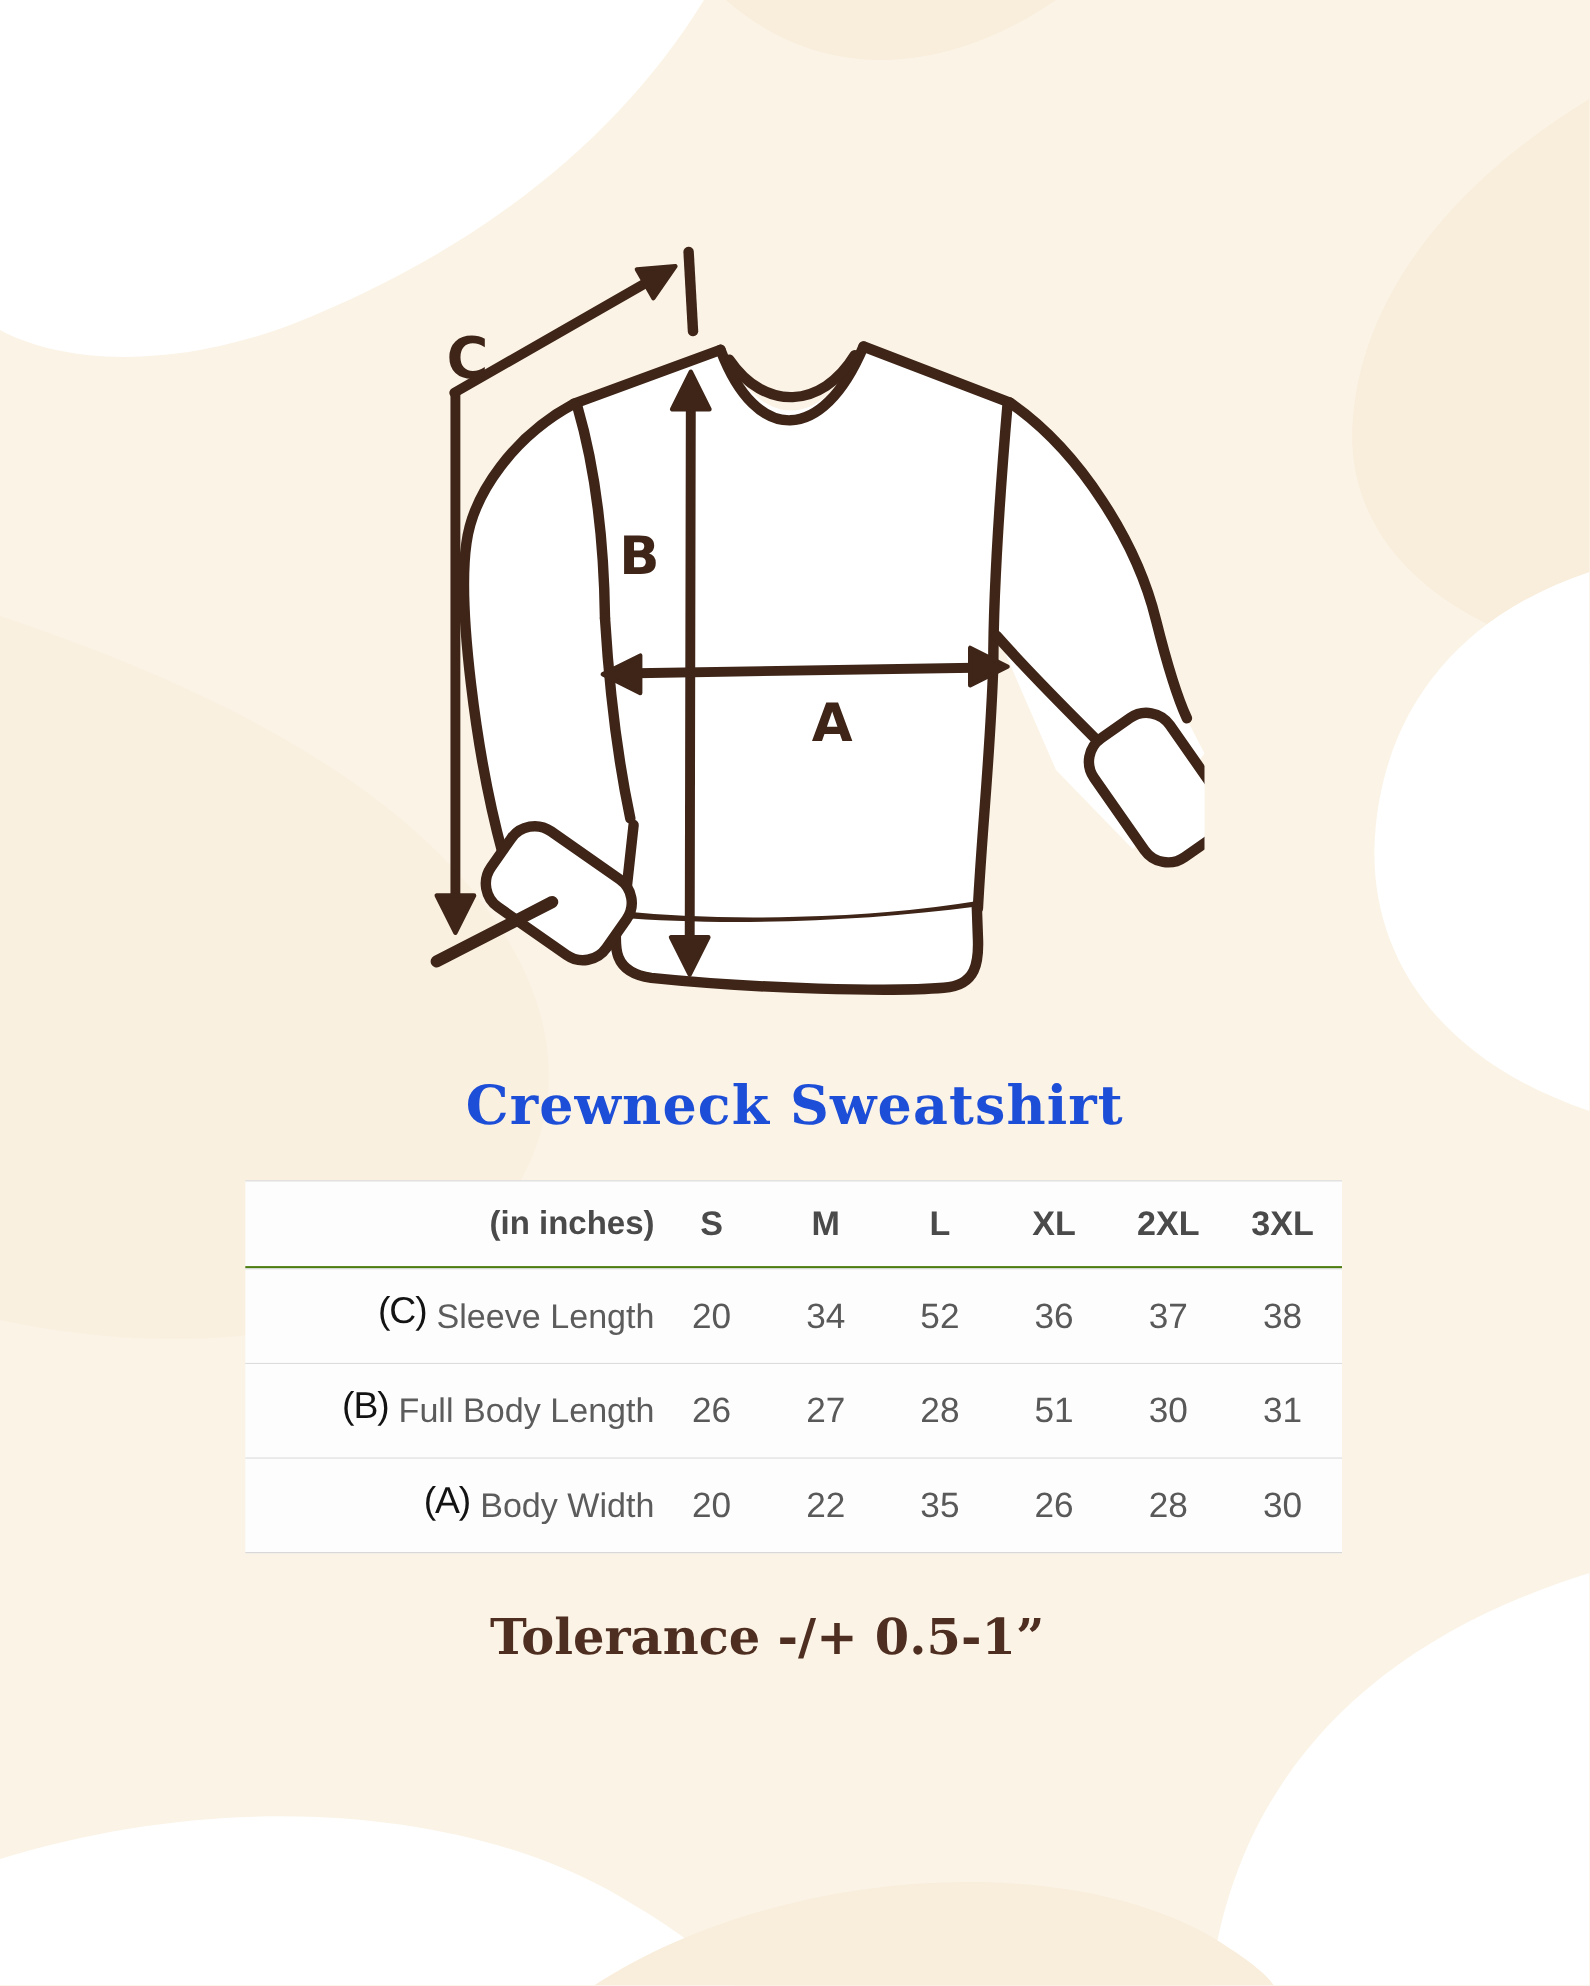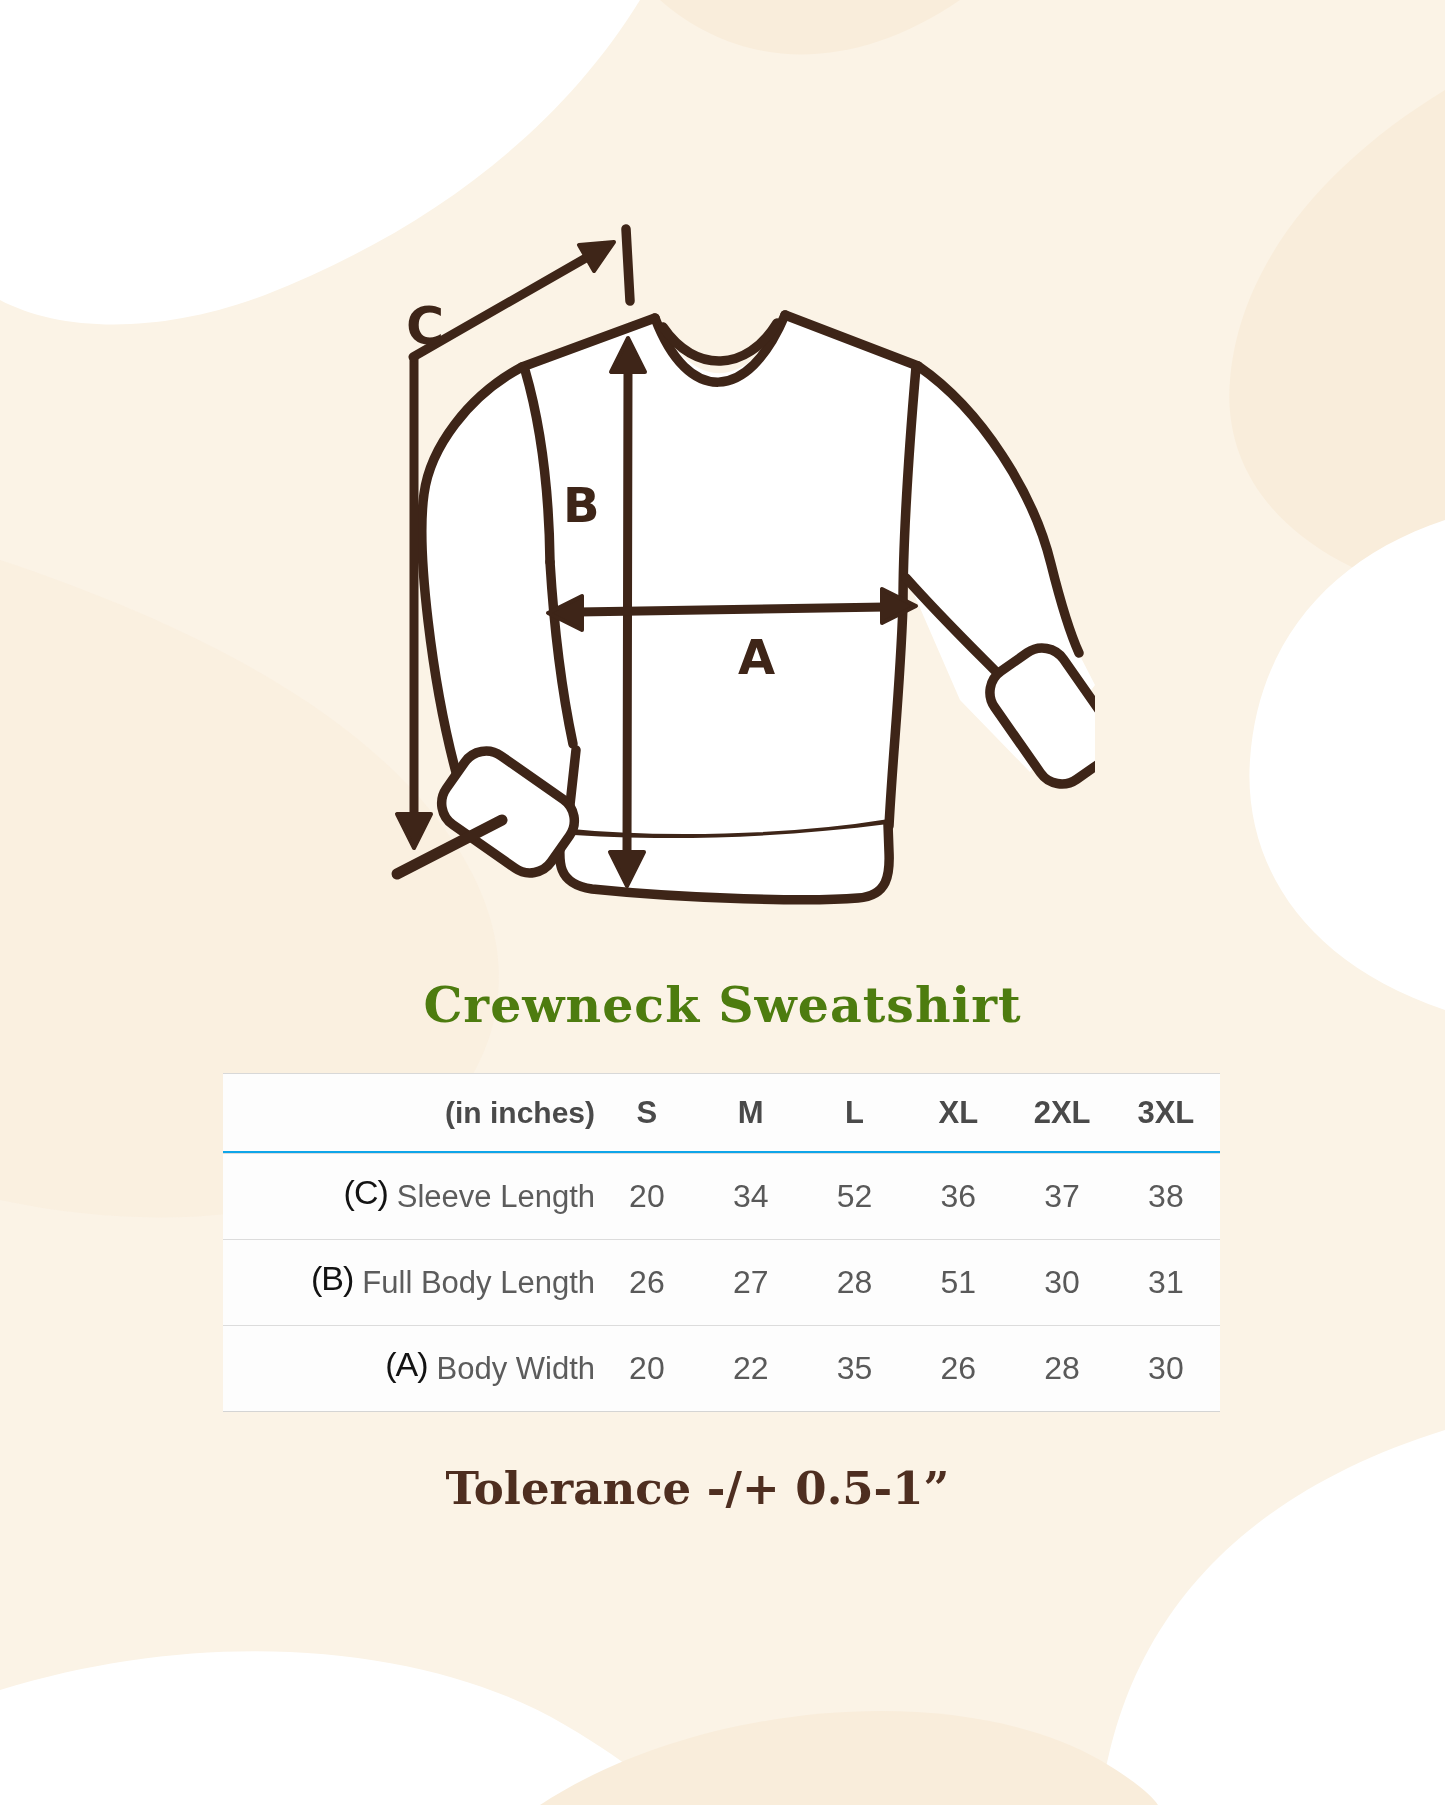--- a/index.html
+++ b/index.html
@@ -2,25 +2,25 @@
 <html><head>
 <meta charset="utf-8">
 <style>
   html,body{margin:0;padding:0;background:#fbf3e6;}
   .page{position:relative;width:1445px;height:1805px;overflow:hidden;
         font-family:"Liberation Sans",sans-serif;}
   .bg{position:absolute;left:0;top:0;width:1445px;height:1805px;}
   .drawing{position:absolute;left:350px;top:210px;width:745px;height:705px;}
   .title{position:absolute;left:0;top:976px;width:1445px;text-align:center;
          font-family:"DejaVu Serif","Liberation Serif",serif;font-weight:600;
-         font-size:49px;letter-spacing:1px;color:#4d7c0f;}
+         font-size:49px;letter-spacing:1px;color:#1d4ed8;}
   .size-table{position:absolute;left:223px;top:1073px;width:997px;background:#fdfdfd;
               border-top:1px solid #d8d8d8;border-bottom:1px solid #d4d4d4;color:#5f5f5f;}
   .trow{display:flex;align-items:center;height:85px;border-top:1px solid #dcdcdc;}
-  .trow.head{height:77px;border-top:none;border-bottom:2px solid #0ea5e9;}
+  .trow.head{height:77px;border-top:none;border-bottom:2px solid #4d7c0f;}
   .lab{width:372px;display:flex;justify-content:flex-end;align-items:center;gap:9px;
        font-size:31px;color:#5c5c5c;}
   .trow.head .lab{font-weight:bold;color:#4a4a4a;font-size:30px;}
   .pfx{font-size:34px;color:#131313;transform:translateY(-4px);letter-spacing:-1px;}
   .cell{width:103.8px;text-align:center;font-size:32px;color:#595959;}
   .trow.head .cell{font-weight:bold;color:#4a4a4a;font-size:31px;}
   .tolerance{position:absolute;left:0;top:1462px;width:1445px;text-align:center;
              transform:translateX(-25px);
              font-family:"DejaVu Serif","Liberation Serif",serif;font-weight:600;
              font-size:45px;color:#4e2e20;}

